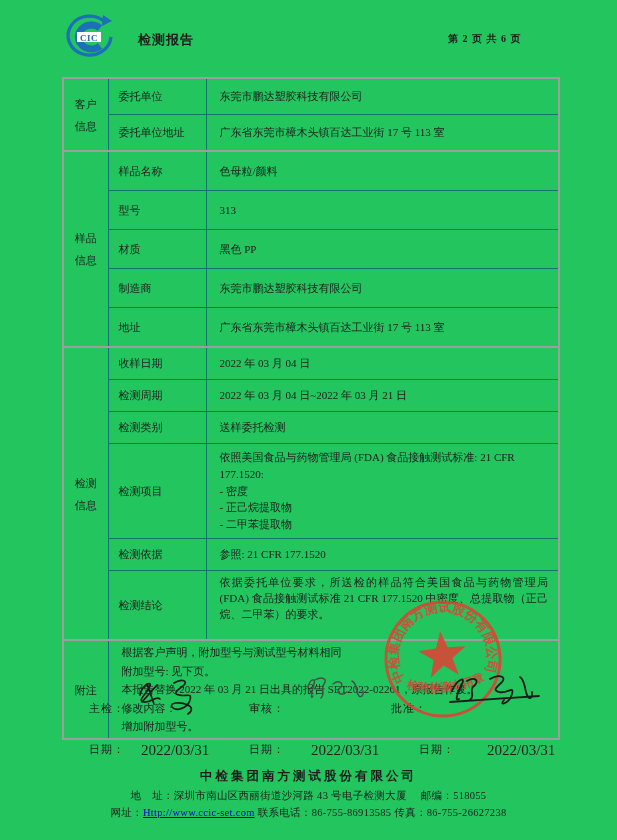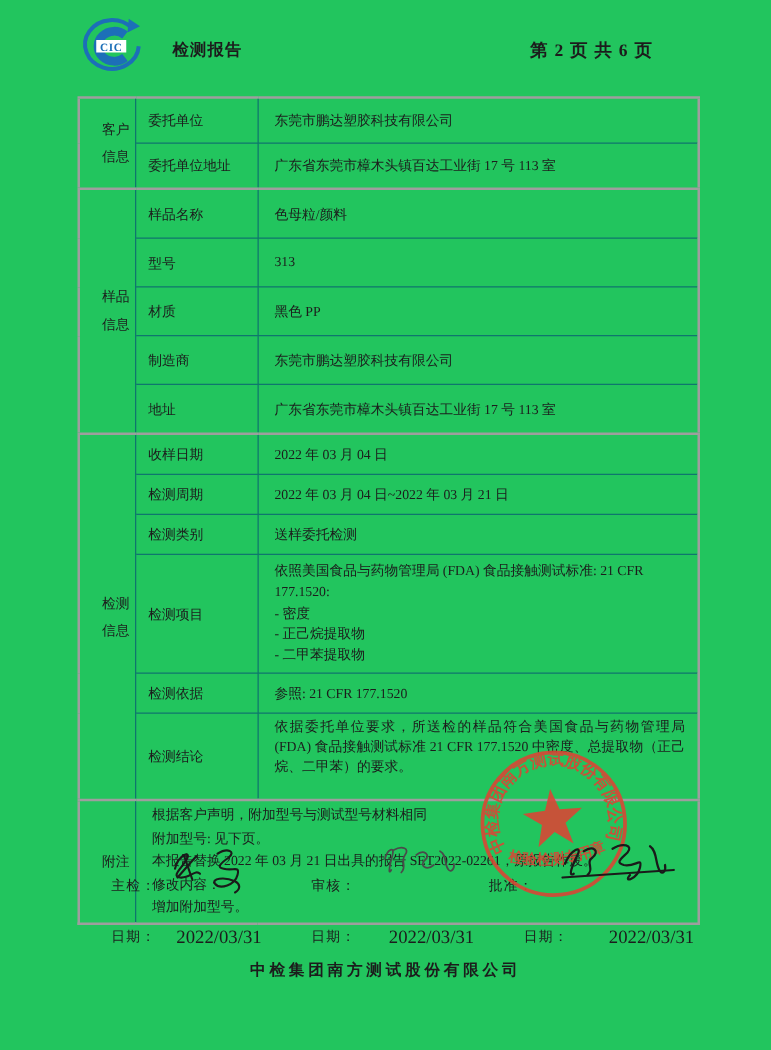--- a/index.html
+++ b/index.html
@@ -4,32 +4,32 @@
 <style>
   html,body{margin:0;padding:0;background:#ffffff;}
   .page{
     position:relative;width:617px;height:840px;background:#22c55e;overflow:hidden;
     font-family:"Liberation Serif","DejaVu Serif",serif;color:#1c1c1c;
   }
   
   .hdr-logo{position:absolute;left:60px;top:13px;width:58px;height:48px;}
   .hdr-title{position:absolute;left:138px;top:31px;font-size:13px;font-weight:bold;letter-spacing:1px;}
   .hdr-no{position:absolute;left:237px;top:32px;font-size:11.5px;font-weight:bold;}
-  .hdr-pages{position:absolute;left:424px;top:32px;font-size:14px;font-weight:bold;letter-spacing:1px;}
+  .hdr-pages{position:absolute;left:448px;top:32px;font-size:10px;font-weight:bold;letter-spacing:1px;}
   
   table.rpt{
     position:absolute;left:62px;top:77px;width:496px;
     border-collapse:collapse;table-layout:fixed;
     font-size:11px;
   }
   table.rpt{border:2px solid #9e9e9e;}
   table.rpt td{border:1px solid #0f766e;vertical-align:middle;overflow:hidden;}
   table.rpt tr.sec-start td{border-top:2px solid #9e9e9e;}
   col.c1{width:45px;} col.c2{width:98px;} col.c3{width:353px;}
-  td.sec{text-align:right;white-space:pre-line;line-height:22px;padding:0 4px;}
+  td.sec{text-align:center;white-space:pre-line;line-height:22px;padding:0 4px;}
   td.lbl{padding:2px 4px 2px 10px;}
   td.val{padding:2px 6px 2px 13px;}
   td.multiline{white-space:pre-line;line-height:16.8px;padding-top:5px;padding-bottom:5px;}
   td.wrap3{line-height:16px;padding-top:3px;padding-bottom:17px;text-align:justify;padding-right:10px;}
   td.notes{white-space:pre-line;line-height:18.5px;padding:2px 6px 2px 13px;}
   tr.h31 td{height:31px;} tr.h34 td{height:34px;} tr.h27 td{height:27px;}
   tr.h84 td{height:84px;} tr.h48 td{height:48px;} tr.h93 td{height:93px;}
   
   .stamp{position:absolute;left:381px;top:597px;width:124px;height:124px;
     transform:rotate(-6deg);opacity:0.88;z-index:5;pointer-events:none;}
@@ -202,15 +202,23 @@
     <span class="date-label dl1">日期：</span>
     <span class="date-label dl2">日期：</span>
     <span class="date-label dl3">日期：</span>
     <span class="date-val dv1">2022/03/31</span>
     <span class="date-val dv2">2022/03/31</span>
     <span class="date-val dv3">2022/03/31</span>
   </div>
 
   <div class="footer">
     <div class="f-company">中检集团南方测试股份有限公司</div>
+    <div class="f-line">
+      <span>地　址：</span><span>深圳市南山区西丽街道沙河路 43 号电子检测大厦</span><span class="gap"></span><span>邮编：</span><span>518055</span>
+    </div>
+    <div class="f-line">
+      <span>网址：</span><a class="f-link" href="#">Http://www.ccic-set.com</a>
+      <span>联系电话：</span><span>86-755-86913585</span>
+      <span>传真：</span><span>86-755-26627238</span>
+    </div>
   </div>
 
 </div>
 
 </body></html>

